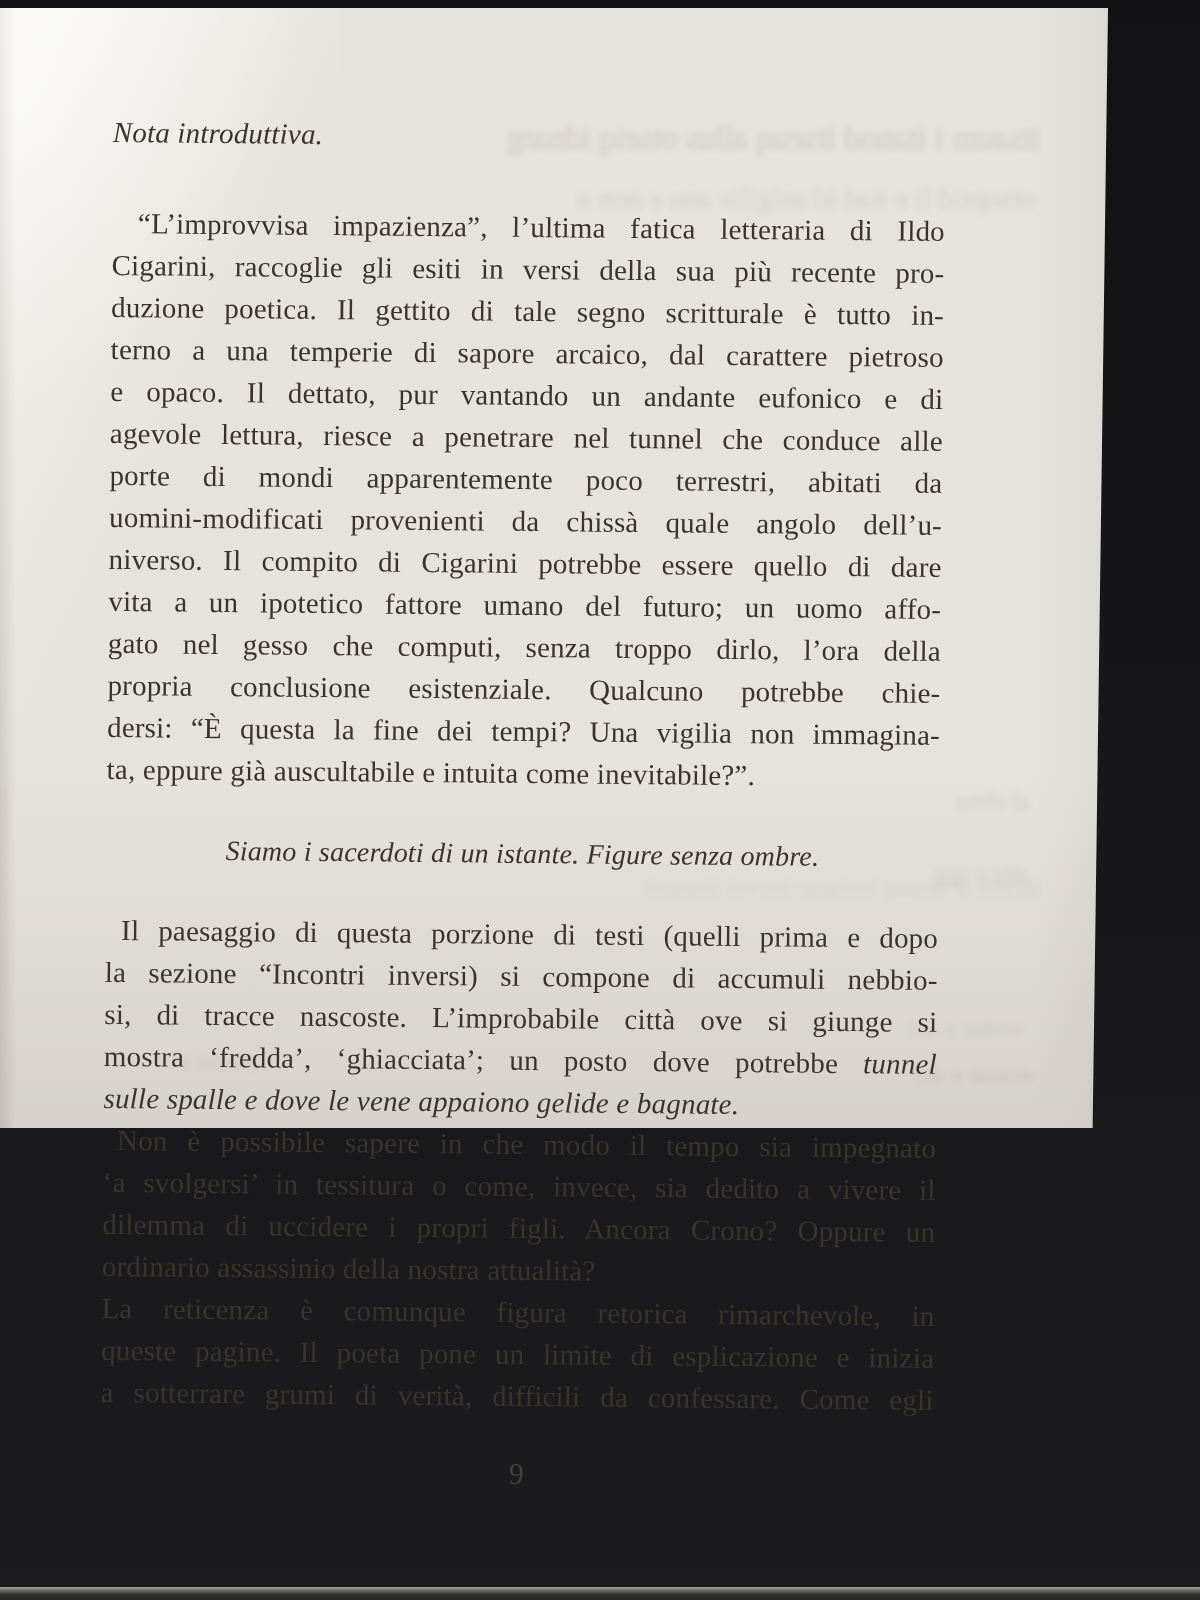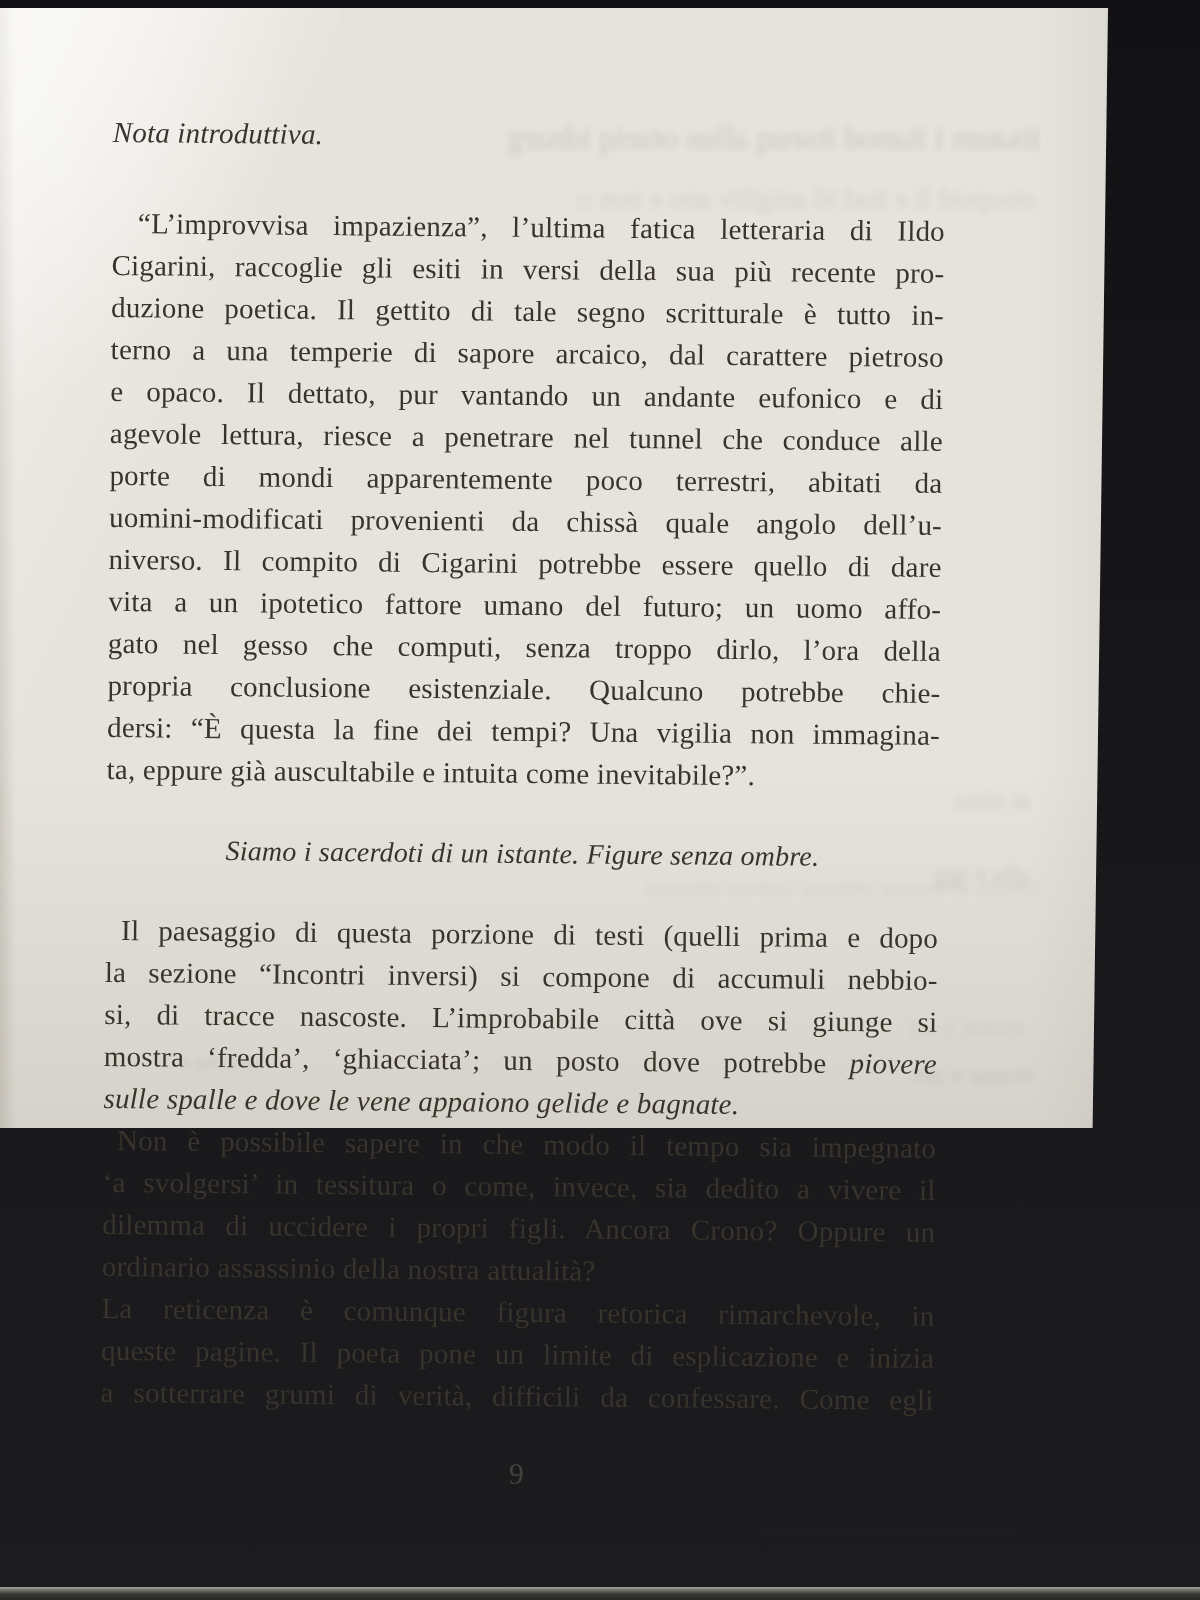--- a/index.html
+++ b/index.html
@@ -90,21 +90,21 @@
         <div class="line j"><span>dersi: “È questa la fine dei tempi? Una vigilia non immagina-</span></div>
         <div class="line"><span>ta, eppure già auscultabile e intuita come inevitabile?”.</span></div>
       </div>
       <div class="block epigraph">
         <div class="line"><em>Siamo i sacerdoti di un istante. Figure senza ombre.</em></div>
       </div>
       <div class="block body">
         <div class="line j" style="text-indent: 16px;"><span>Il paesaggio di questa porzione di testi (quelli prima e dopo</span></div>
         <div class="line j"><span>la sezione “Incontri inversi) si compone di accumuli nebbio-</span></div>
         <div class="line j"><span>si, di tracce nascoste. L’improbabile città ove si giunge si</span></div>
-        <div class="line j"><span>mostra ‘fredda’, ‘ghiacciata’; un posto dove potrebbe </span><em>piovere</em></div>
+        <div class="line j"><span>mostra ‘fredda’, ‘ghiacciata’; un posto dove potrebbe </span><em>tunnel</em></div>
         <div class="line"><em>sulle spalle e dove le vene appaiono gelide e bagnate.</em></div>
       </div>
       <div class="block body">
         <div class="line j" style="text-indent: 14px;"><span>Non è possibile sapere in che modo il tempo sia impegnato</span></div>
         <div class="line j"><span>‘a svolgersi’ in tessitura o come, invece, sia dedito a vivere il</span></div>
         <div class="line j"><span>dilemma di uccidere i propri figli. Ancora Crono? Oppure un</span></div>
         <div class="line"><span>ordinario assassinio della nostra attualità?</span></div>
       </div>
       <div class="block body">
         <div class="line j"><span>La reticenza è comunque figura retorica rimarchevole, in</span></div>

